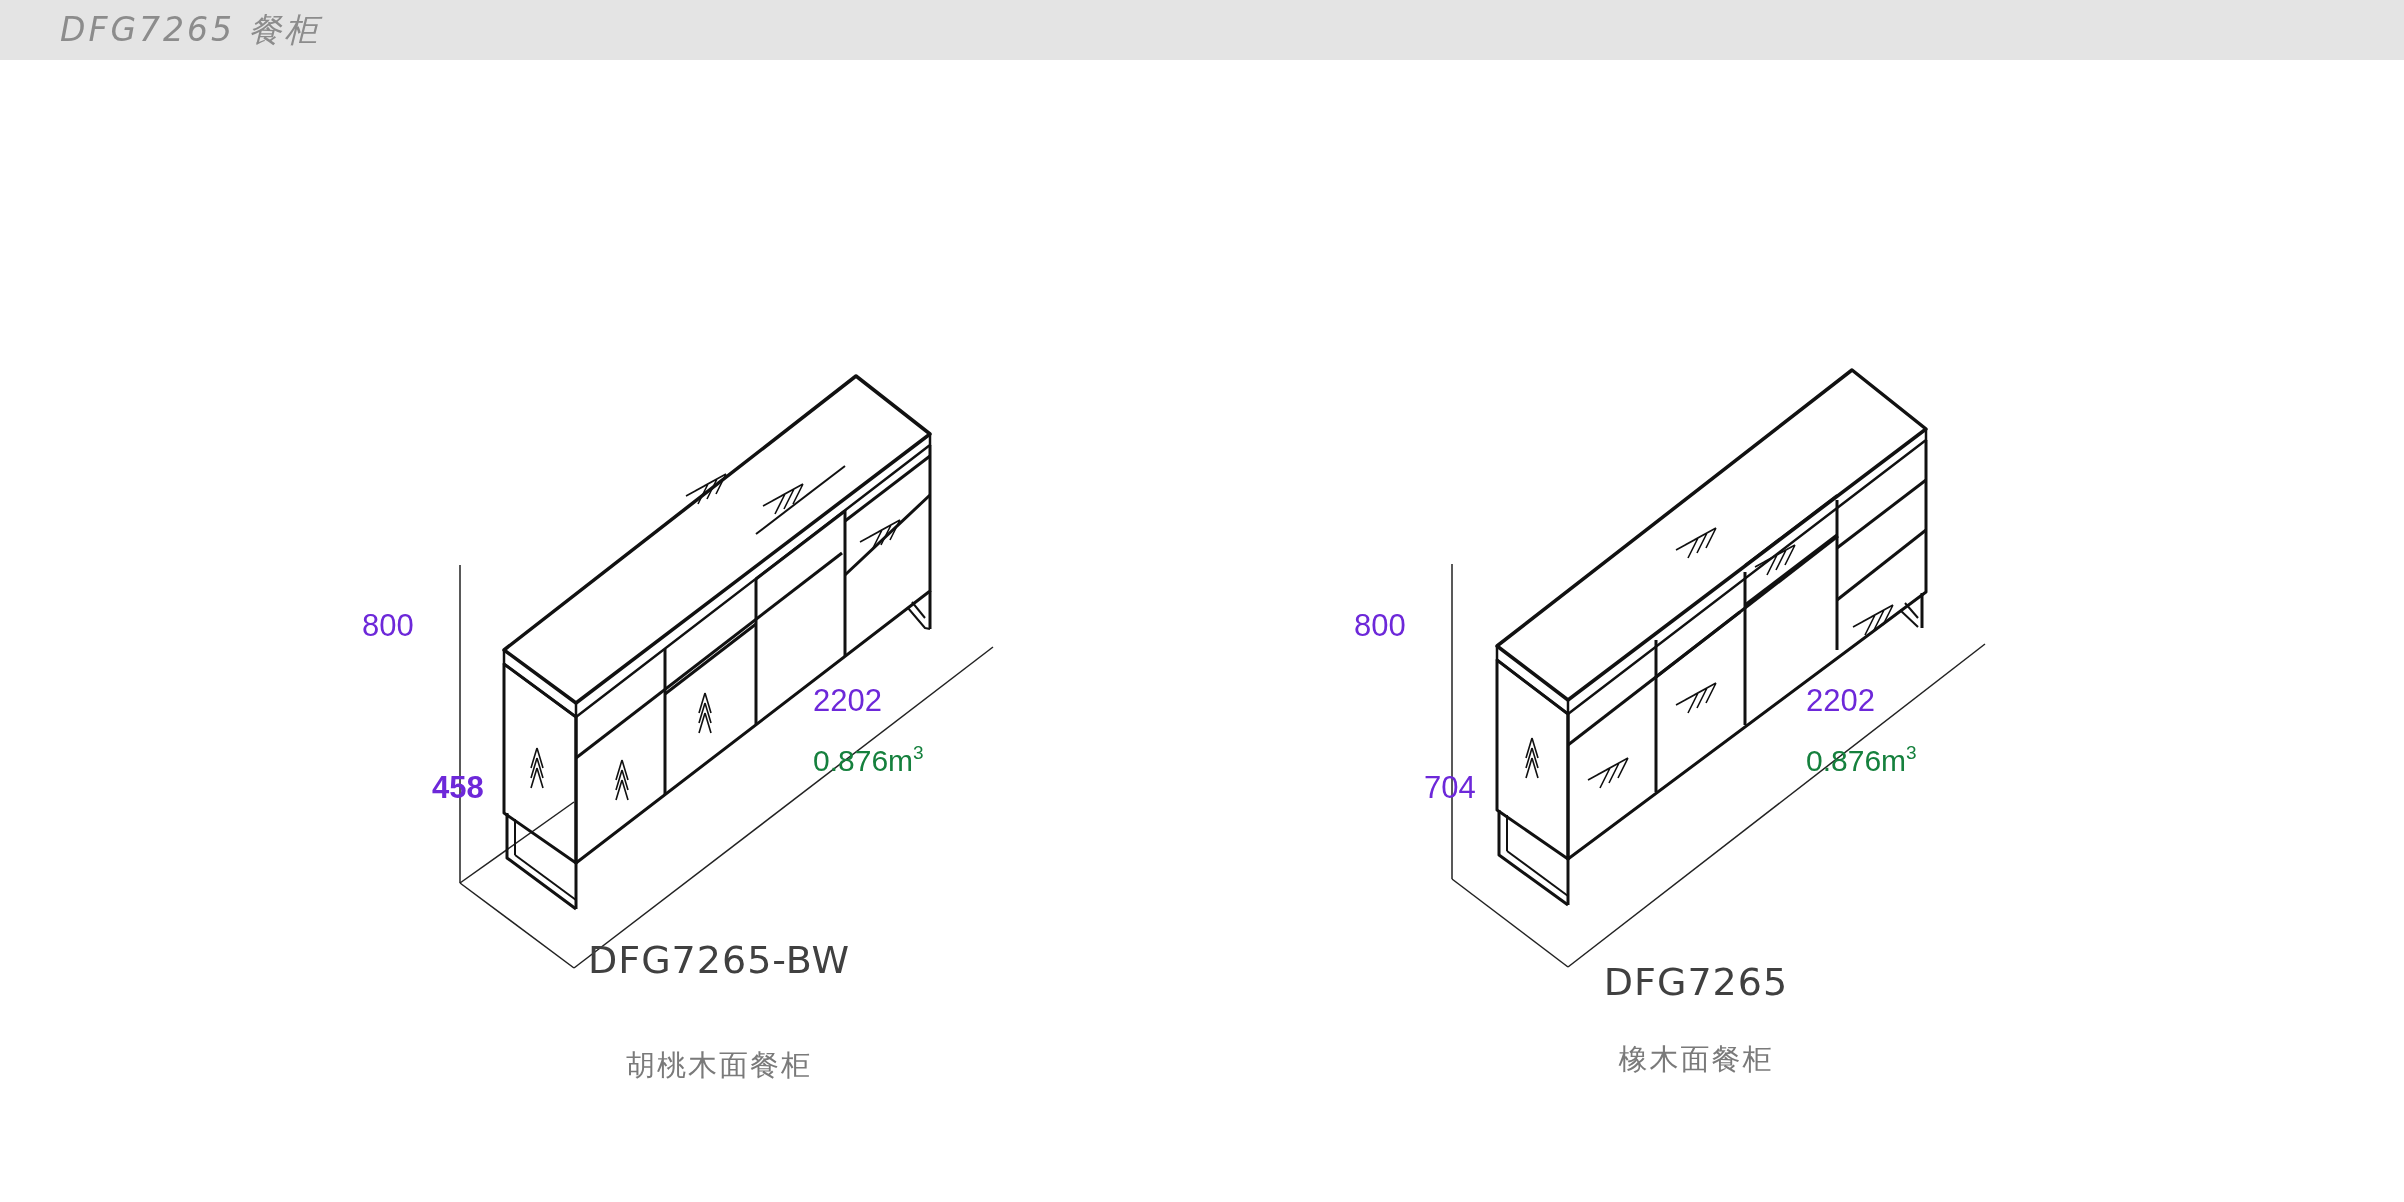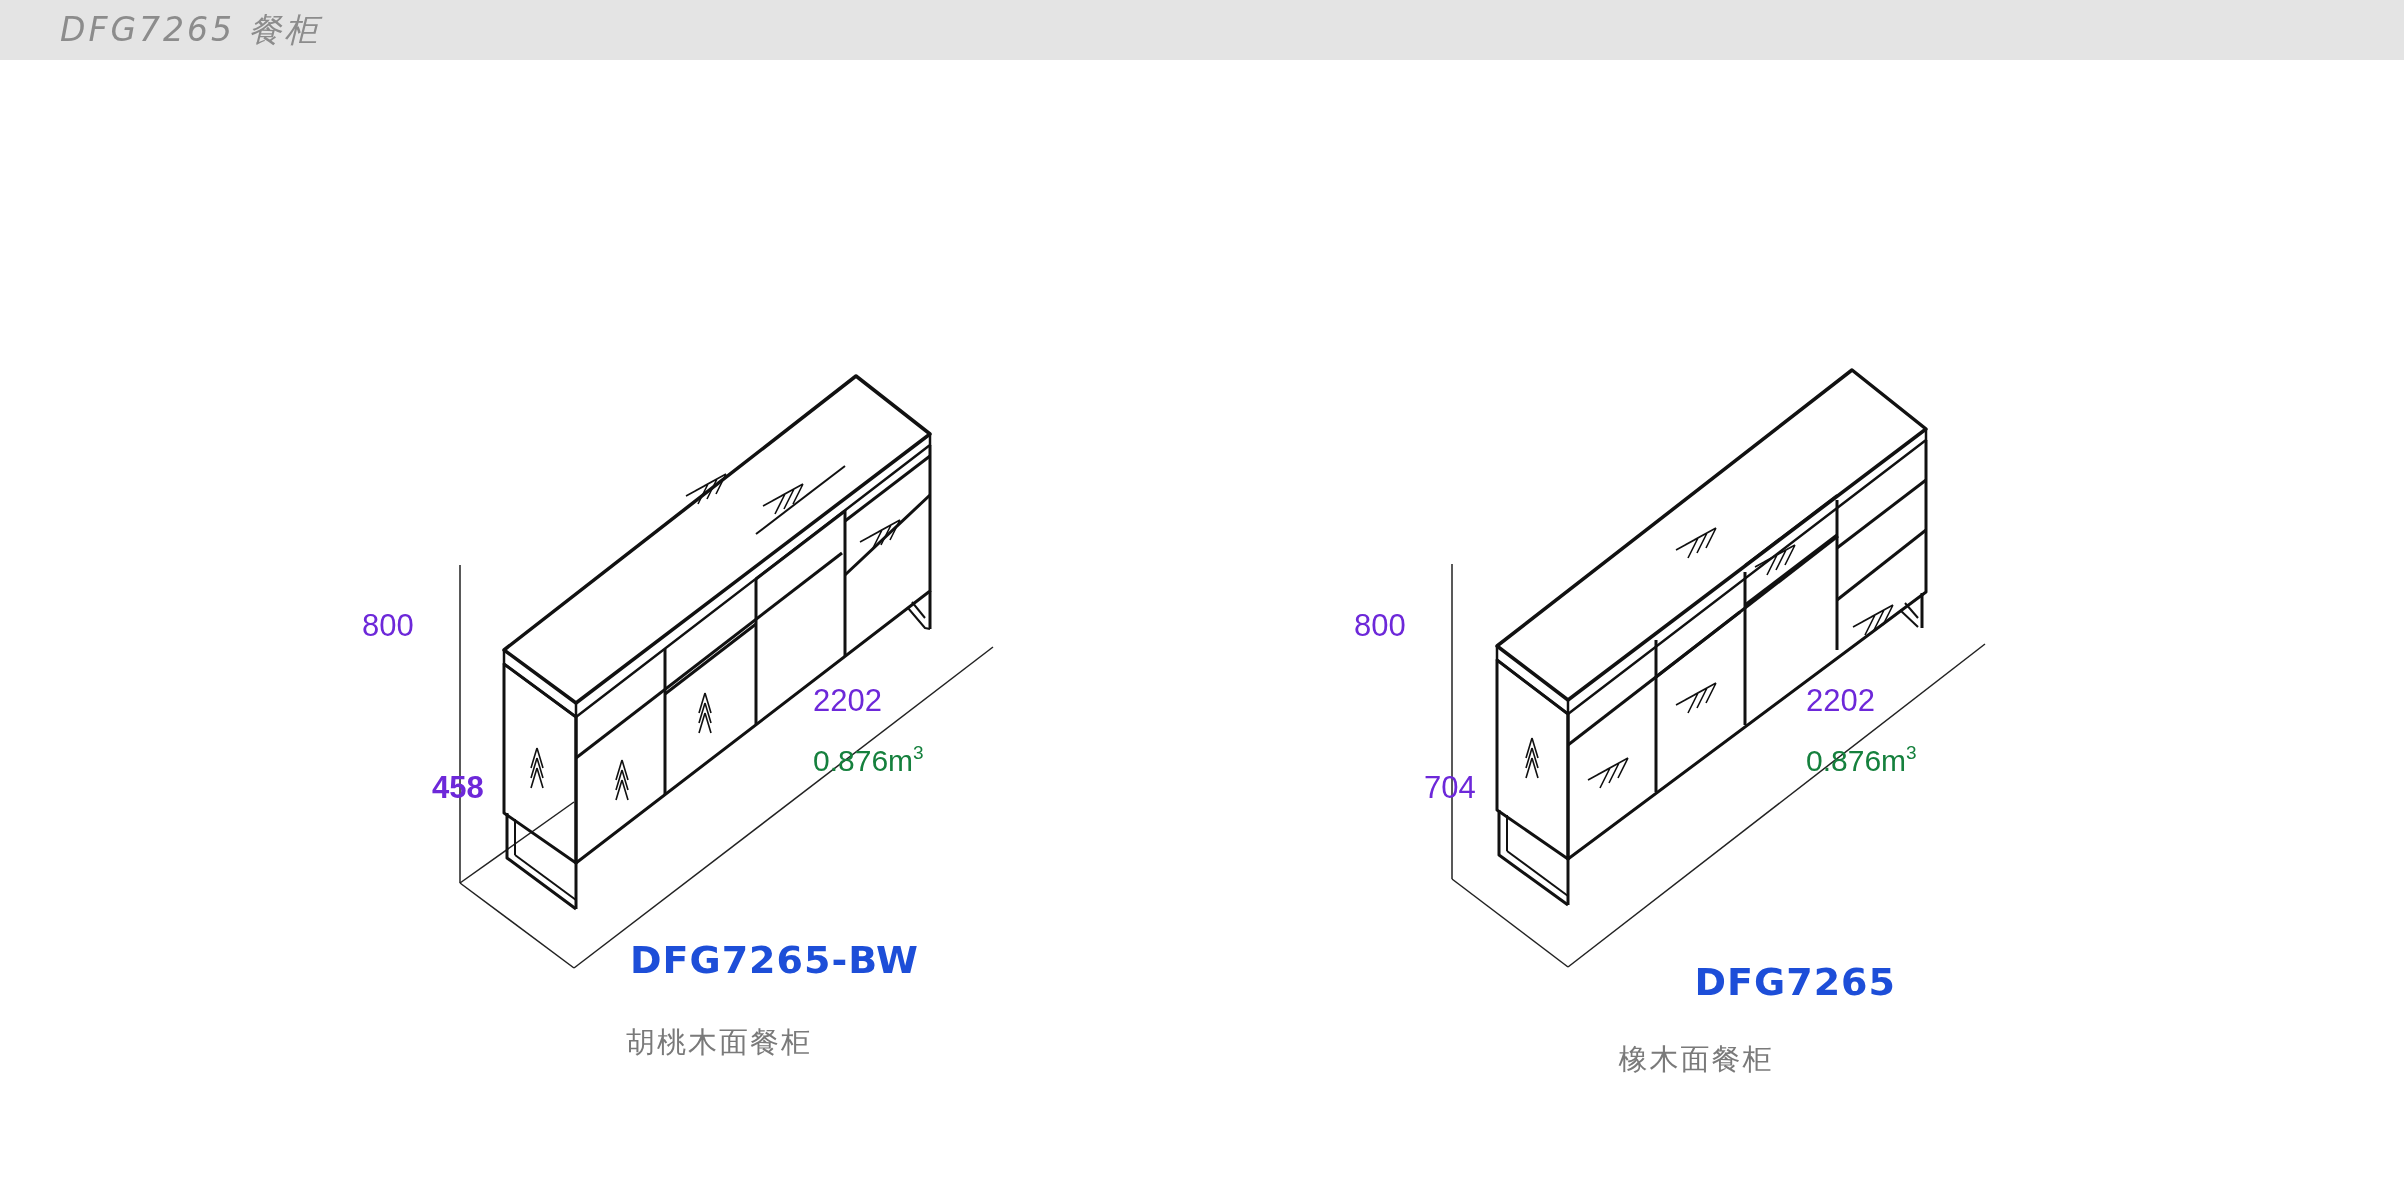--- a/index.html
+++ b/index.html
@@ -3,21 +3,21 @@
 <meta charset="utf-8">
 <style>
   html, body { margin:0; padding:0; background:#ffffff; }
   body { width:2404px; height:1202px; position:relative; overflow:hidden; font-family:"Liberation Sans", sans-serif; }
   .header { position:absolute; left:0; top:0; width:2404px; height:60px; background:#e4e4e4;font-style:italic; }
   .header-title { position:absolute; left:60px; top:8px; font-size:33px; letter-spacing:3px; color:#8c8c8c; font-family:"DejaVu Sans", sans-serif; font-weight:300; }
   svg.drawing { position:absolute; left:0; top:0; }
   .dim { position:absolute; font-size:31px; color:#6d28d9; font-family:"Liberation Sans", sans-serif; }
   .vol { position:absolute; font-size:30px; color:#15803d; font-family:"Liberation Sans", sans-serif; }
   .vol sup { font-size:19px; vertical-align:top; position:relative; top:-2px; }
-  .model { position:absolute; text-align:right; width:400px; font-size:38px; color:#1d4ed8; font-family:"DejaVu Sans", sans-serif; letter-spacing:1px;font-weight:bold; }
+  .model { position:absolute; text-align:center; width:400px; font-size:38px; color:#404040; font-family:"DejaVu Sans", sans-serif; letter-spacing:1px; }
   .desc { position:absolute; text-align:center; width:400px; font-size:29px; color:#7a7a7a; font-family:"DejaVu Sans", sans-serif; letter-spacing:2px; }
 </style>
 </head>
 <body>
 
 <div class="header">
   <span class="header-title">DFG7265 餐柜</span>
 </div>
 
 <svg class="drawing" width="2404" height="1202" viewBox="0 0 2404 1202">
@@ -116,20 +116,20 @@
     <use href="#chev-diag" x="1795" y="545"></use>
     <use href="#chev-diag" x="1893" y="605"></use>
   </g>
 </svg>
 
 <div class="dim" style="left:362px; top:608px;">800</div>
 <div class="dim" style="left:432px; top:770px;font-weight:bold;">458</div>
 <div class="dim" style="left:813px; top:683px;">2202</div>
 <div class="vol" style="left:813px; top:744px;"><span>0.876m</span><sup>3</sup></div>
 <div class="model" style="left:519px; top:938px;">DFG7265-BW</div>
-<div class="desc" style="left:519px; top:1023px;">胡桃木面餐柜</div>
+<div class="desc" style="left:519px; top:1046px;">胡桃木面餐柜</div>
 
 <div class="dim" style="left:1354px; top:608px;">800</div>
 <div class="dim" style="left:1424px; top:770px;">704</div>
 <div class="dim" style="left:1806px; top:683px;">2202</div>
 <div class="vol" style="left:1806px; top:744px;"><span>0.876m</span><sup>3</sup></div>
 <div class="model" style="left:1496px; top:960px;">DFG7265</div>
 <div class="desc" style="left:1496px; top:1040px;">橡木面餐柜</div>
 
 </body></html>

